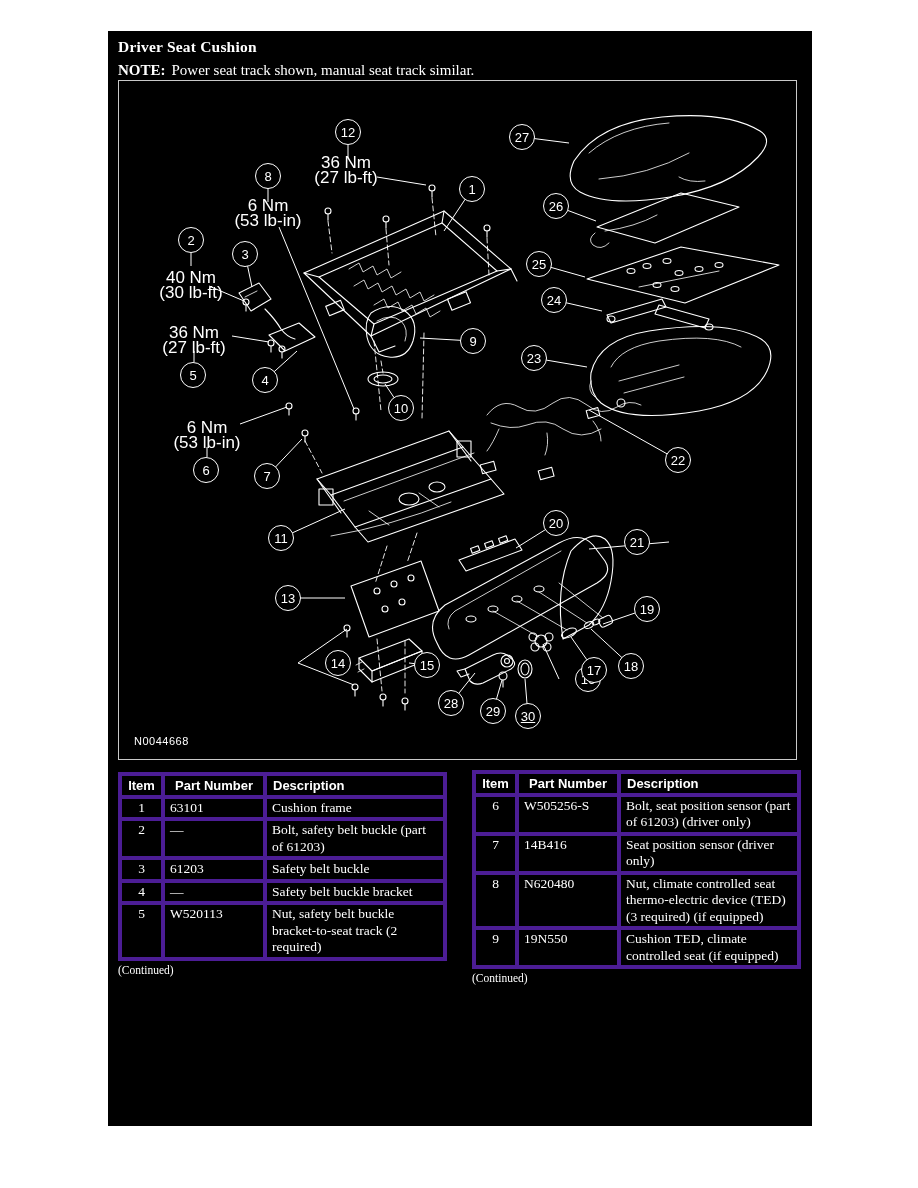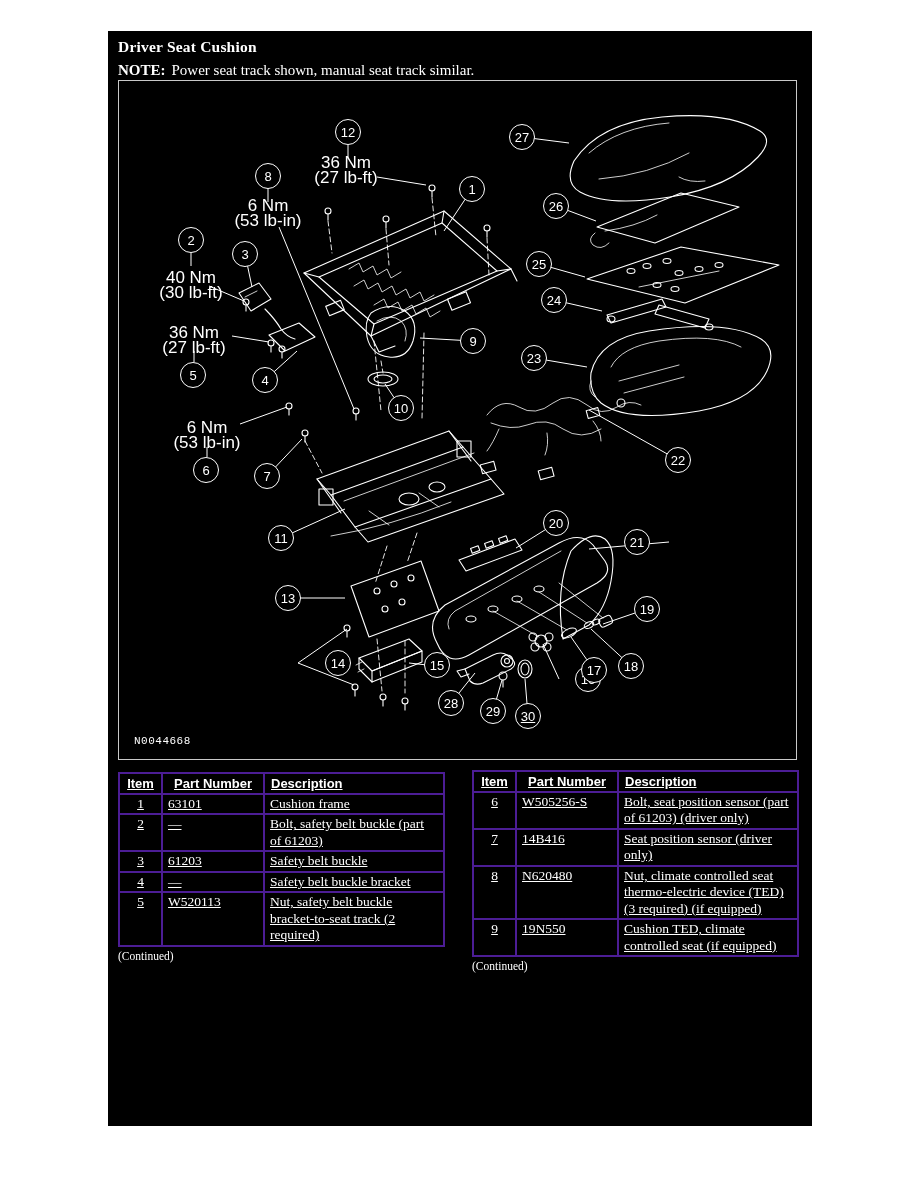--- a/index.html
+++ b/index.html
@@ -10,26 +10,26 @@
   .note-label{font-weight:bold;margin-right:6px;}
   .diagram-box{position:absolute;left:10px;top:49px;width:677px;height:678px;border:1px solid #c9c9c9;background:#000;}
   .diagram-box svg{position:absolute;left:0;top:0;}
   .overlay{position:absolute;left:0;top:0;width:677px;height:678px;}
   .callout{position:absolute;width:26px;height:26px;border:1.5px solid #fff;border-radius:50%;
     background:#000;color:#fff;font-family:"Liberation Sans","DejaVu Sans",sans-serif;font-size:13px;
     display:flex;align-items:center;justify-content:center;box-sizing:border-box;}
   .torque{position:absolute;transform:translate(-50%,-50%);text-align:center;color:#fff;
     font-family:"Liberation Sans","DejaVu Sans",sans-serif;font-size:17px;line-height:15px;white-space:nowrap;}
   .figure-id{position:absolute;left:15px;bottom:12px;color:#fff;
-    font-family:Liberation Mono, monospace;font-size:11px;letter-spacing:.5px;}
+    font-family:Liberation Sans, sans-serif;font-size:11px;letter-spacing:.5px;}
   .tbl-wrap{position:absolute;width:326px;}
   .tbl-left{left:10px;top:741px;}
   .tbl-right{left:364px;top:739px;}
   table{border-collapse:collapse;width:325px;table-layout:fixed;background:#000;color:#fff;}
-  th,td{border:2px solid #4c1d95;vertical-align:top;text-decoration:underline;}
+  th,td{border:4px solid #4c1d95;vertical-align:top;}
   th{font-family:"Liberation Sans","DejaVu Sans",sans-serif;font-size:13px;font-weight:bold;
      text-align:center;padding:2px 4px;}
   th.h-desc{text-align:left;padding-left:6px;}
   td{font-family:"Liberation Serif","DejaVu Serif",serif;font-size:13.5px;line-height:1.22;padding:1px 5px;}
   td.c-item{text-align:center;}
   col.col-item{width:43px;} col.col-part{width:102px;} col.col-desc{width:180px;}
   .continued{font-size:11.5px;color:#fff;margin-top:3px;font-family:"Liberation Serif","DejaVu Serif",serif;}
   .art{stroke:#fff;fill:none;stroke-width:1.1;stroke-linecap:round;stroke-linejoin:round;}
   .art .dash{stroke-dasharray:5 3;stroke-width:.9;}
   .art .thin{stroke-width:.8;}
@@ -244,21 +244,21 @@
         <div class="callout" style="left: 61px; top: 281px;">5</div>
         <div class="callout" style="left: 74px; top: 376px;">6</div>
         <div class="callout" style="left: 135px; top: 382px;">7</div>
         <div class="callout" style="left: 136px; top: 82px;">8</div>
         <div class="callout" style="left: 341px; top: 247px;">9</div>
         <div class="callout" style="left: 269px; top: 314px;">10</div>
         <div class="callout" style="left: 149px; top: 444px;">11</div>
         <div class="callout" style="left: 216px; top: 38px;">12</div>
         <div class="callout" style="left: 156px; top: 504px;">13</div>
         <div class="callout" style="left: 166px; top: 569px; margin-left: 40px;">14</div>
-        <div class="callout" style="left: 305px; top: 571px;">15</div>
+        <div class="callout" style="left: 295px; top: 571px;">15</div>
         <div class="callout" style="left: 448px; top: 585px; margin-left: 8px;">16</div>
         <div class="callout" style="left: 462px; top: 576px;">17</div>
         <div class="callout" style="left: 499px; top: 572px;">18</div>
         <div class="callout" style="left: 515px; top: 515px;">19</div>
         <div class="callout" style="left: 424px; top: 429px;">20</div>
         <div class="callout" style="left: 505px; top: 448px;">21</div>
         <div class="callout" style="left: 546px; top: 366px;">22</div>
         <div class="callout" style="left: 402px; top: 264px;">23</div>
         <div class="callout" style="left: 422px; top: 206px;">24</div>
         <div class="callout" style="left: 407px; top: 170px;">25</div>

